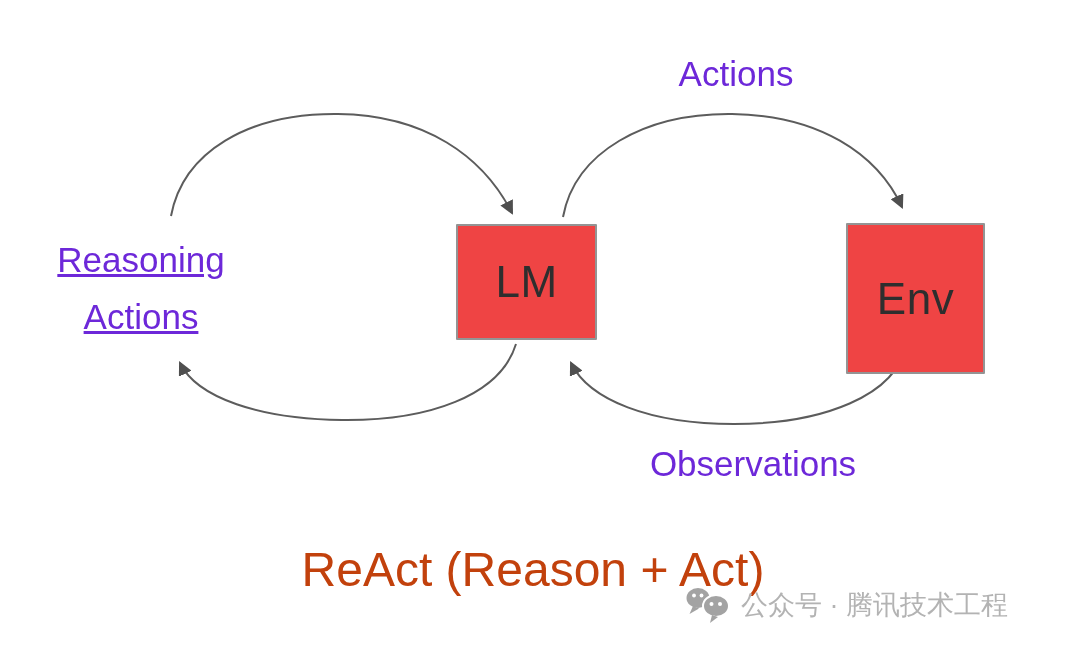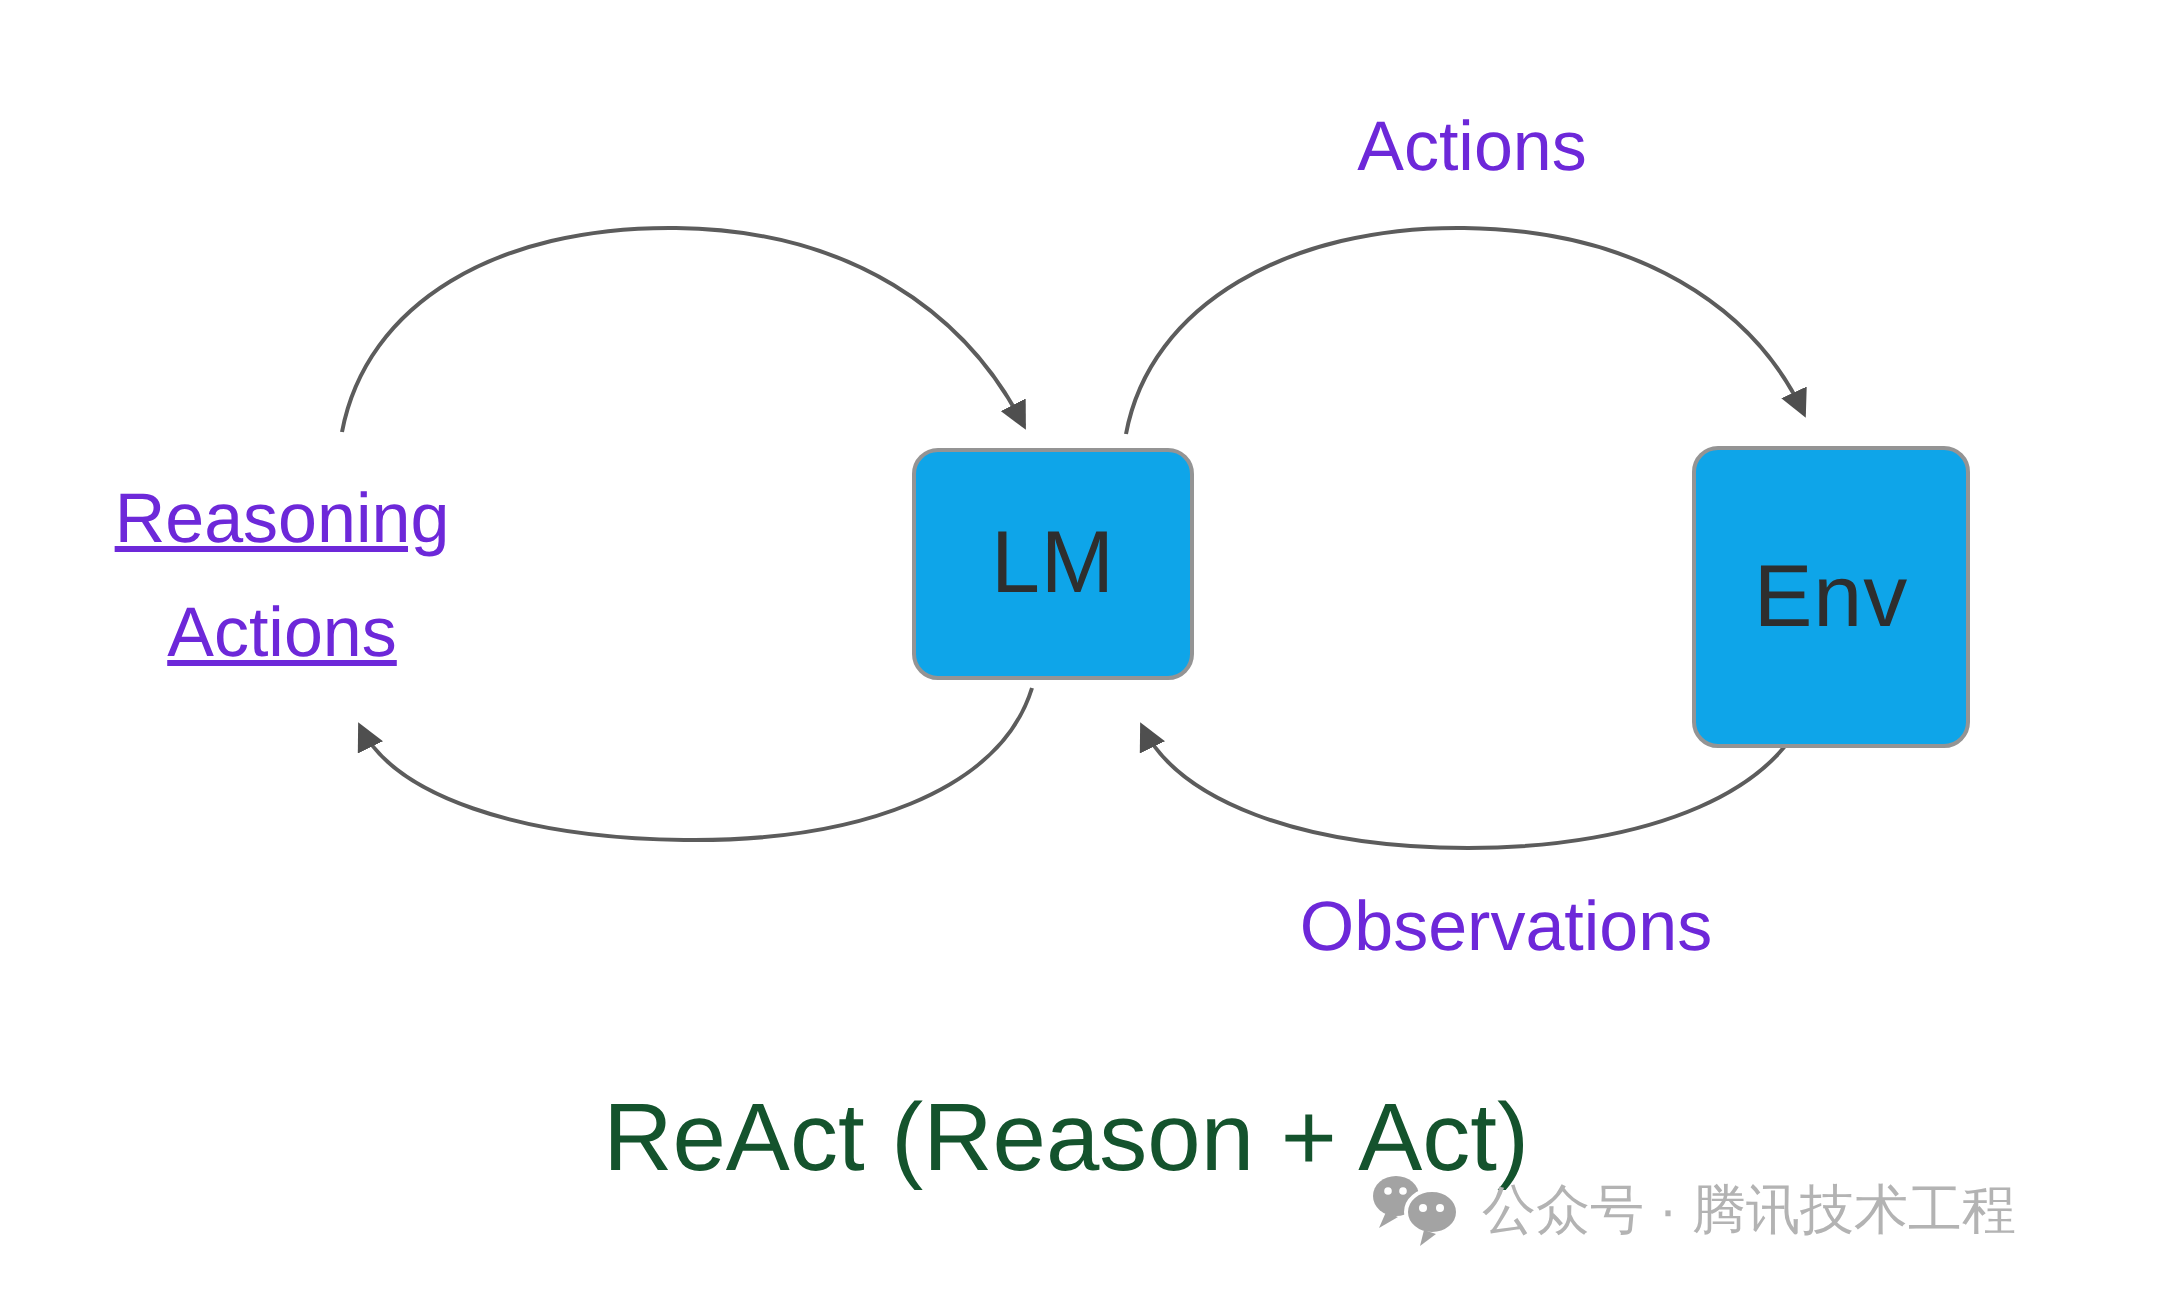--- a/index.html
+++ b/index.html
@@ -12,23 +12,23 @@
     overflow: hidden;
     font-family: "Liberation Sans", sans-serif;
   }
   .edges-svg {
     position: absolute;
     left: 0; top: 0;
     width: 1080px; height: 647px;
   }
   .node {
     position: absolute;
-    background: #0ea5e9;
+    background: #ef4444;
     border: 2px solid #949494;
-    border-radius: 13px;
+    border-radius: 1px;
     display: flex;
     align-items: center;
     justify-content: center;
     font-size: 44px;
     color: #2e2e2e;
     letter-spacing: 0.5px;
   }
   .node-lm  { left: 456px; top: 224px; width: 141px; height: 116px; }
   .node-env { left: 846px; top: 223px; width: 139px; height: 151px; align-items: center; }
   .lbl {
@@ -42,21 +42,21 @@
     line-height: 57px;
     text-decoration: underline;
   }
   .lbl-actions { left: 616px; top: 54px; width: 240px; }
   .lbl-observations { left: 628px; top: 444px; width: 250px; }
   .diagram-title {
     position: absolute;
     left: 133px; top: 542px; width: 800px;
     text-align: center;
     font-size: 48px;
-    color: #14532d;
+    color: #c2410c;
   }
   .watermark {
     position: absolute;
     left: 684px; top: 584px;
     display: flex;
     align-items: center;
     gap: 7px;
     color: #b3b3b3;
     font-size: 27px;
     white-space: nowrap;

